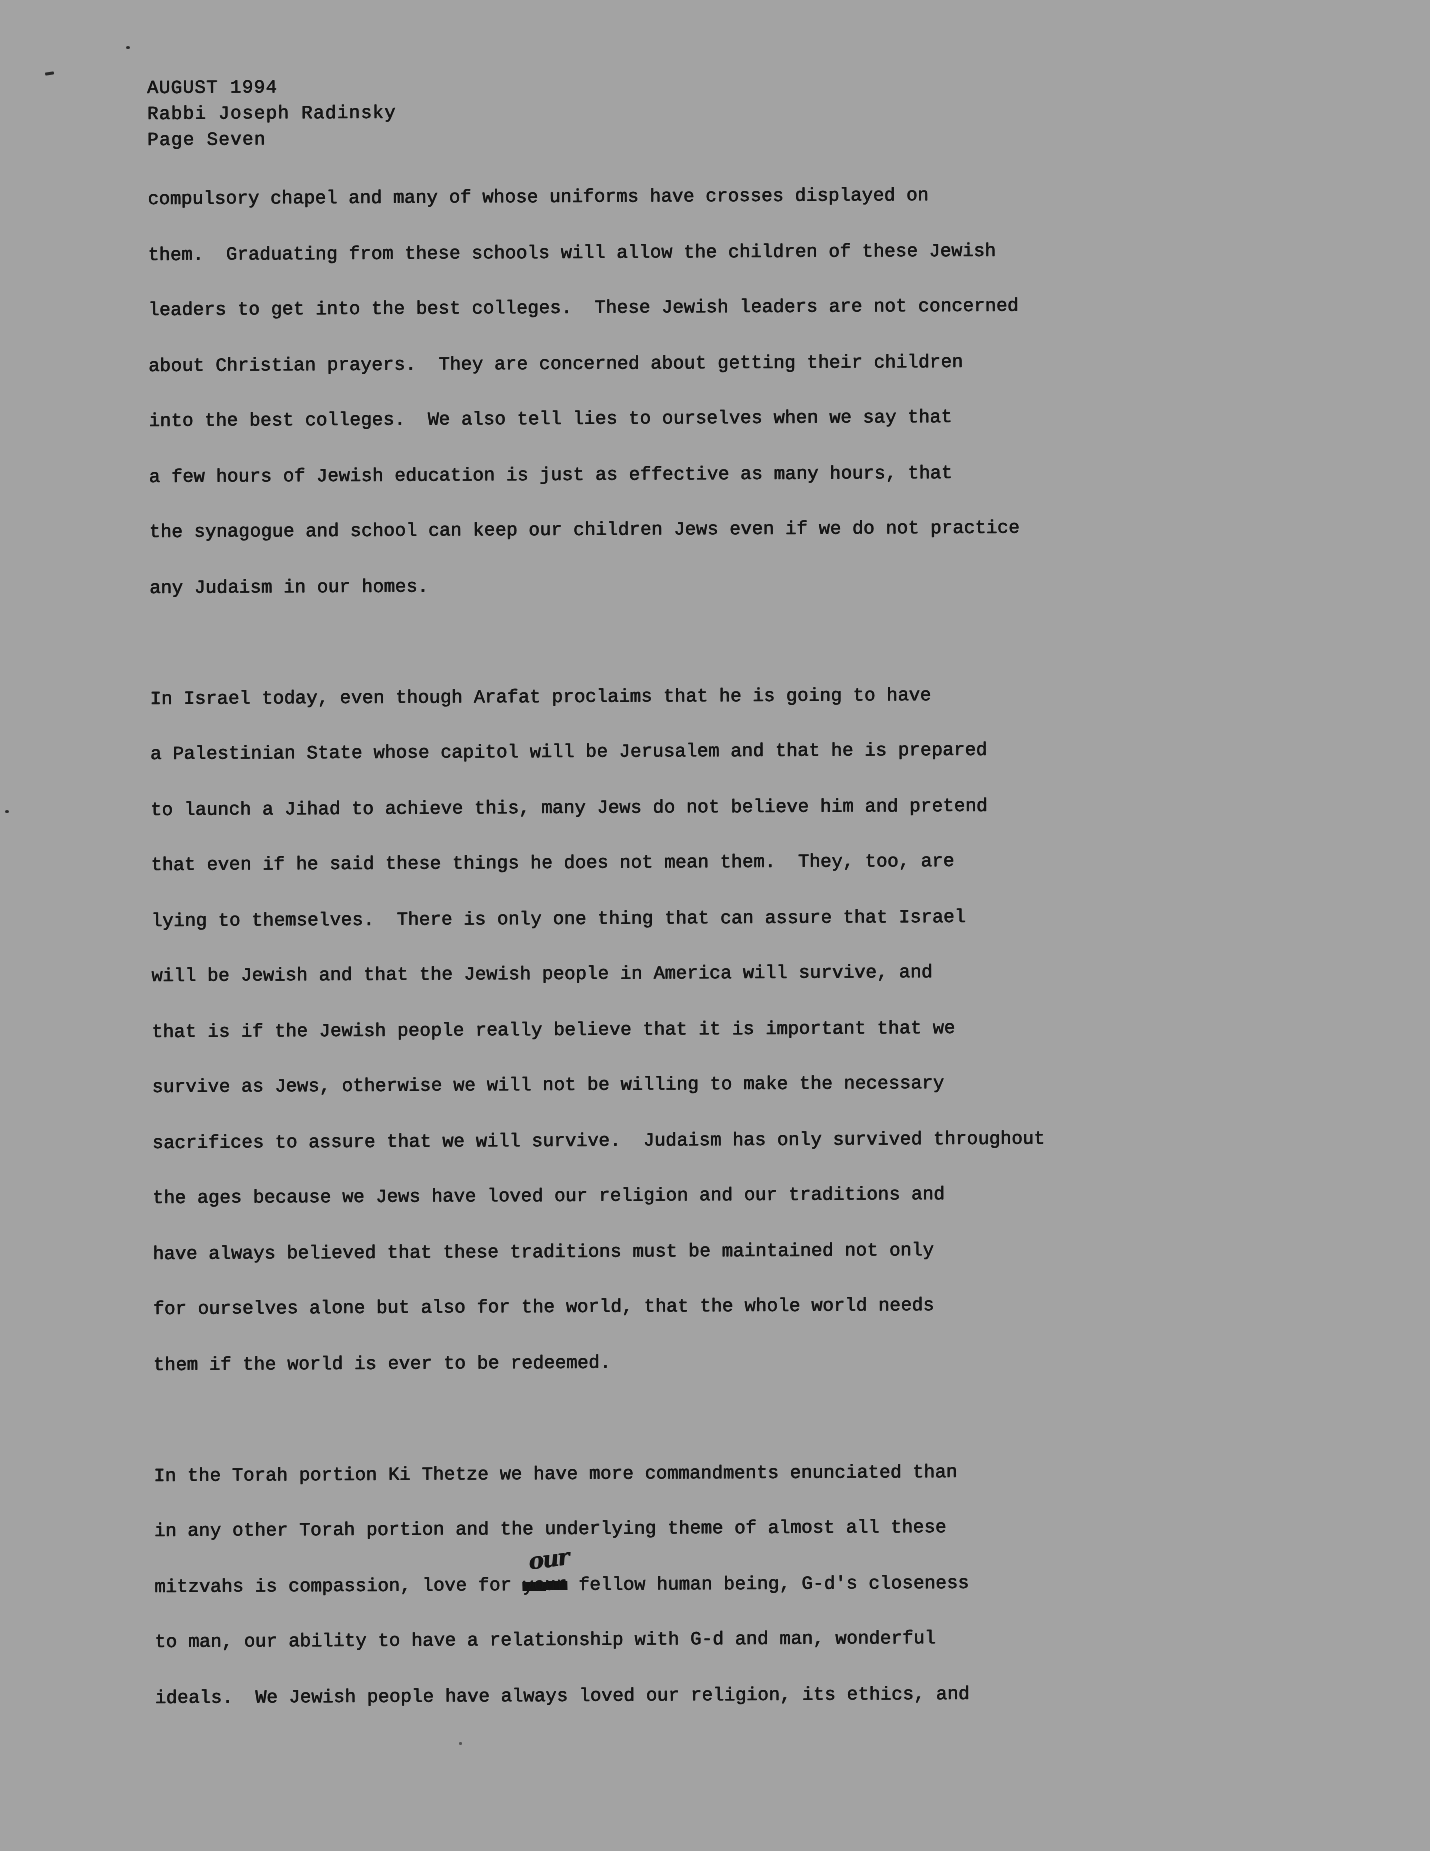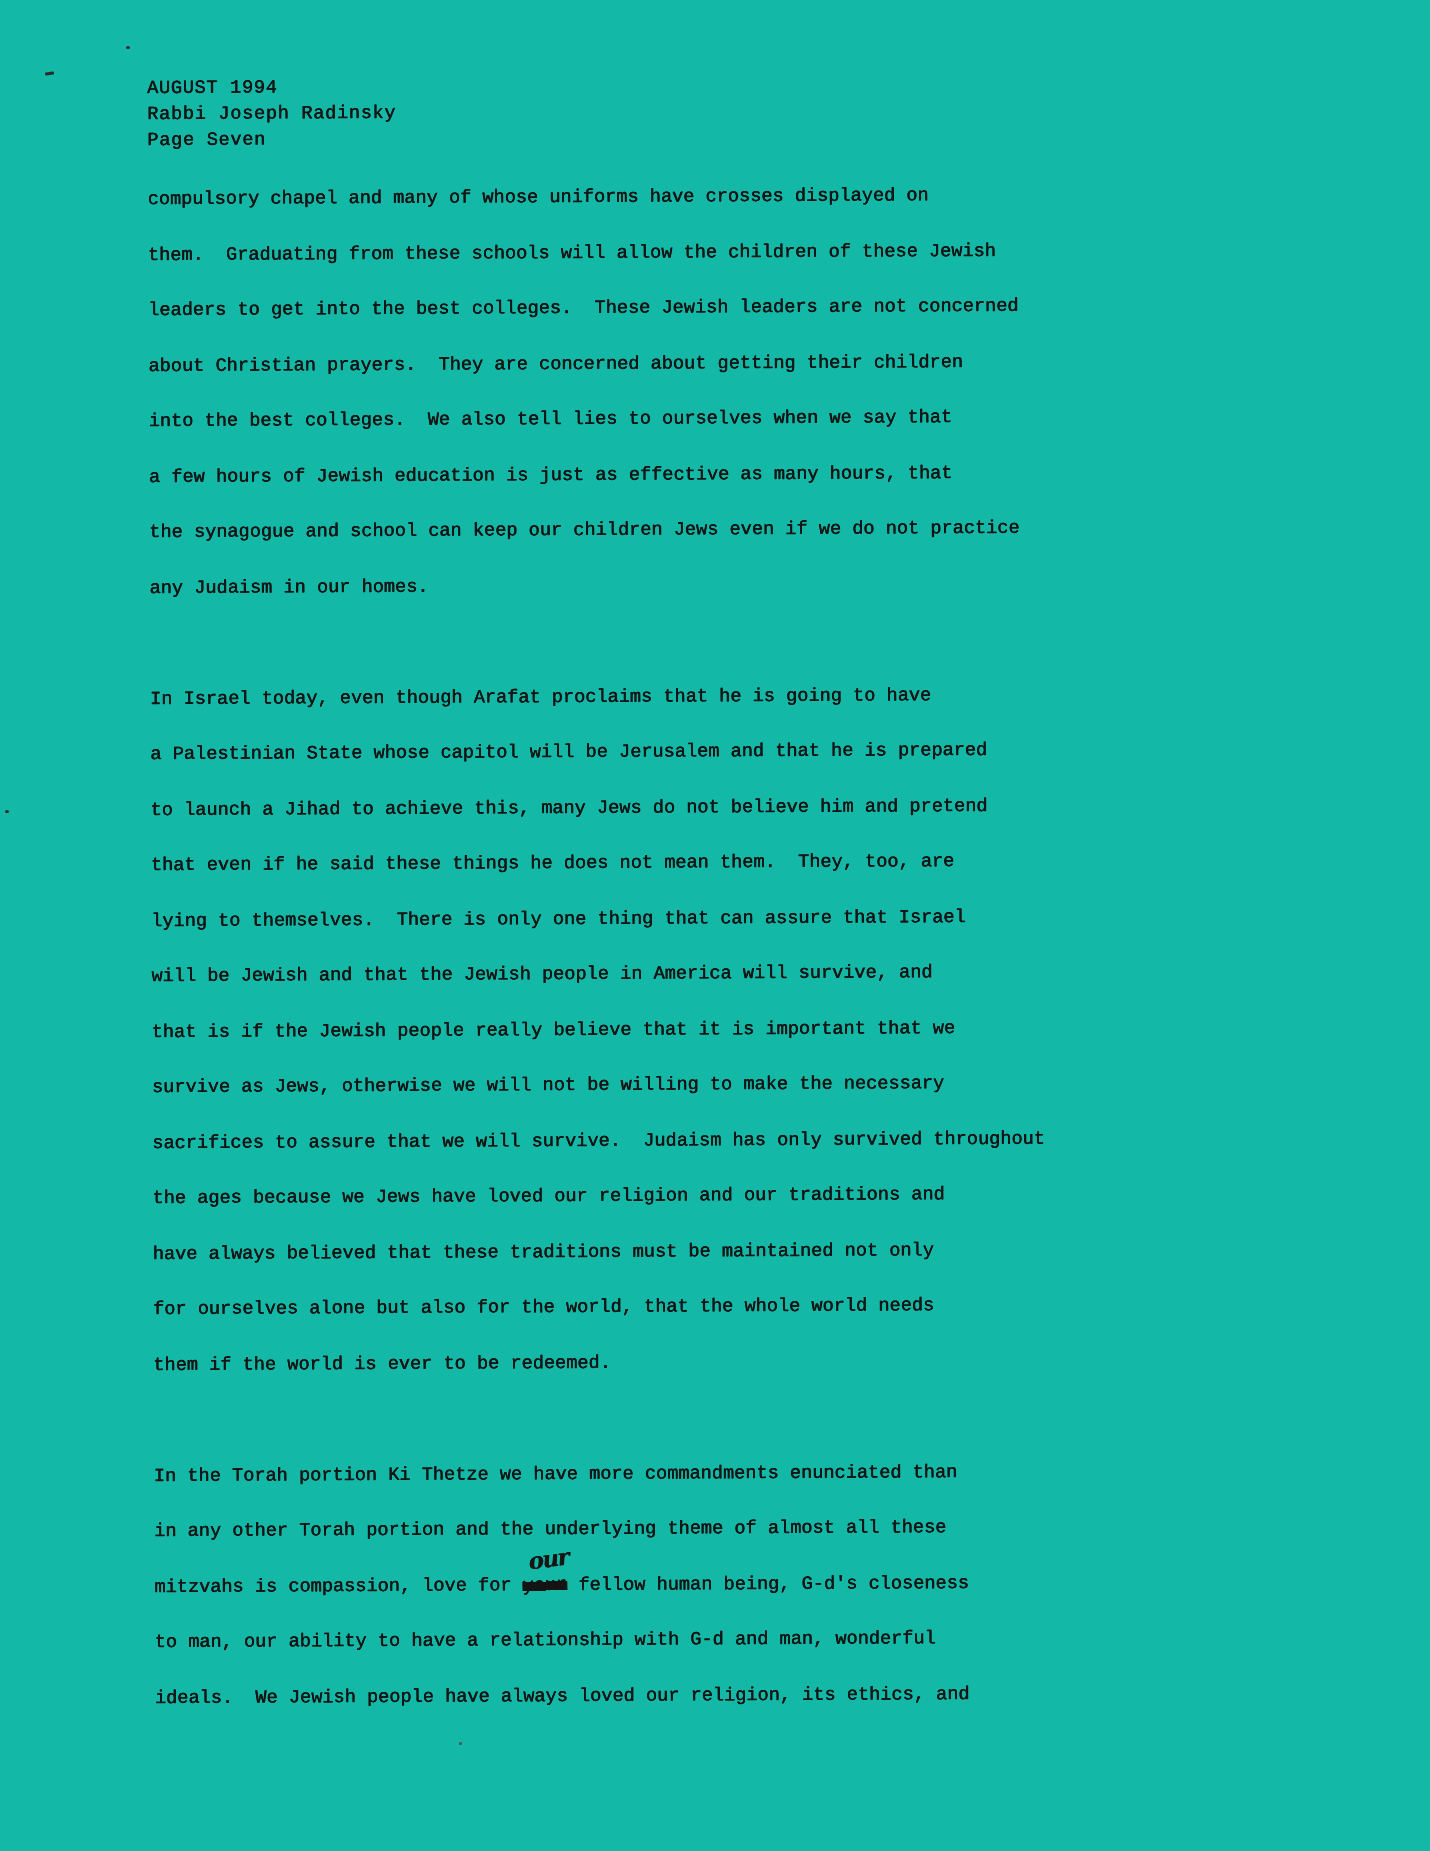--- a/index.html
+++ b/index.html
@@ -4,21 +4,21 @@
 <style>
   html, body {
     margin: 0;
     padding: 0;
     background: #e8e8e8;
   }
   .page {
     position: relative;
     width: 1430px;
     height: 1851px;
-    background: #14b8a6;
+    background: #a3a3a3;
     overflow: hidden;
     font-family: "Liberation Mono", "DejaVu Sans Mono", monospace;
     color: #161616;
   }
   .scan-column {
     position: absolute;
     left: 147px;
     top: 76px;
     width: 1150px;
     transform: rotate(-0.28deg);

